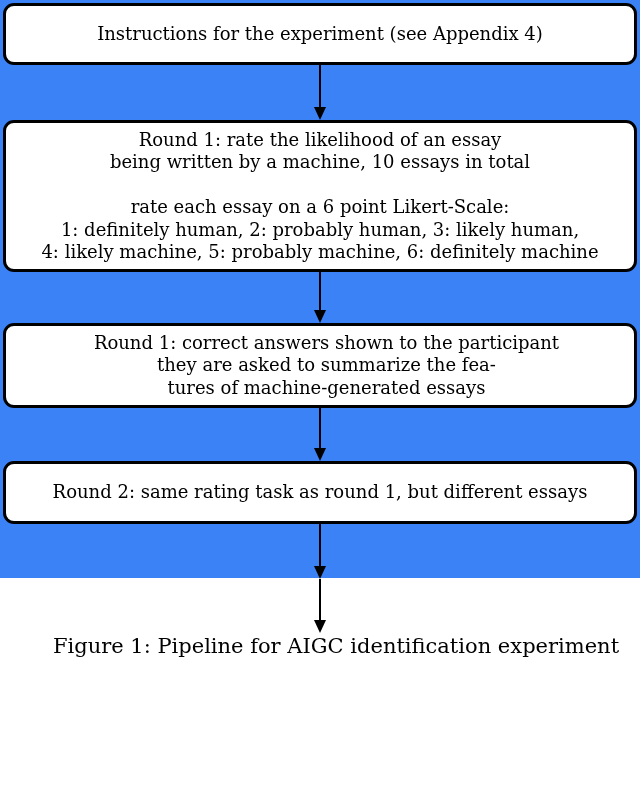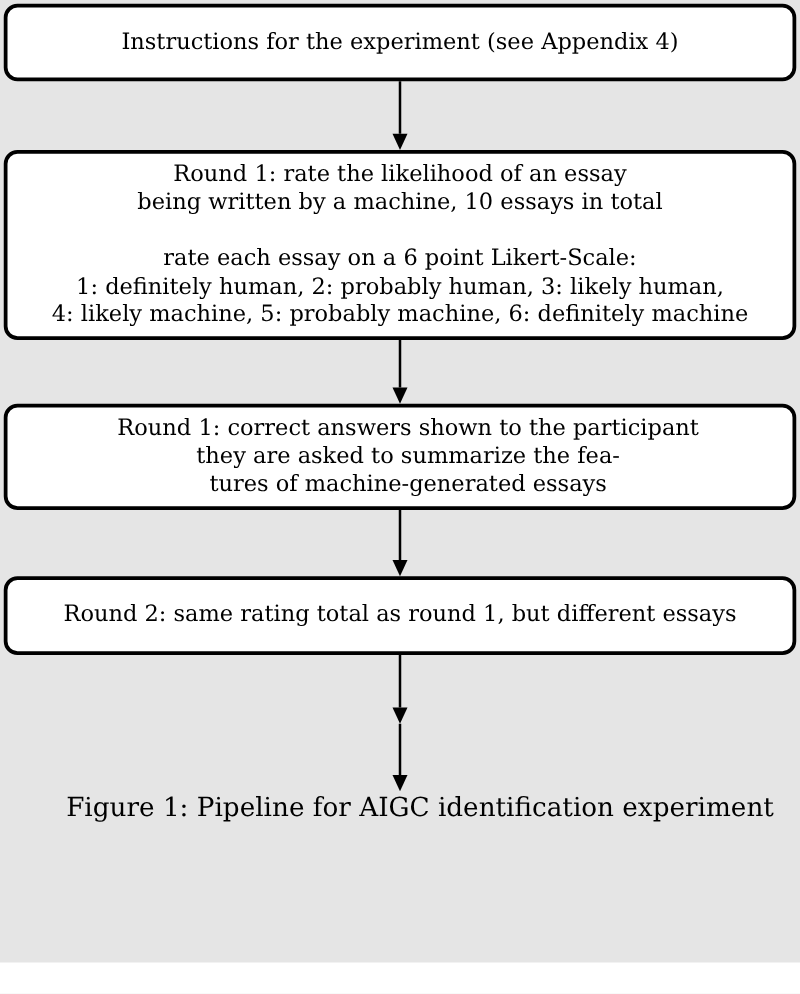--- a/index.html
+++ b/index.html
@@ -9,24 +9,24 @@
   body {
     width: 640px;
     height: 795px;
     background: #ffffff;
     color: #000000;
     font-family: "DejaVu Serif", "Liberation Serif", serif;
     overflow: hidden;
   }
   .figure {
     width: 640px;
-    height: 770px;
+    height: 578px;
     display: flex;
     flex-direction: column;
-    background: #e5e5e5;
+    background: #3b82f6;
   }
   .spacer-top { height: 3px; flex: none; }
   .flow-box {
     box-sizing: border-box;
     margin: 0 3px;
     border: 3px solid #000000;
     border-radius: 11px;
     display: flex;
     align-items: center;
     justify-content: center;
@@ -107,21 +107,21 @@
 
   <div class="flow-box box-3">Round 1: correct answers shown to the participant
 they are asked to summarize the fea-
 tures of machine-generated essays</div>
 
   <div class="arrow arrow-3">
     <div class="arrow-stem"></div>
     <div class="arrow-head"></div>
   </div>
 
-  <div class="flow-box box-4">Round 2: same rating total as round 1, but different essays</div>
+  <div class="flow-box box-4">Round 2: same rating task as round 1, but different essays</div>
 
   <div class="arrow arrow-4">
     <div class="arrow-stem"></div>
     <div class="arrow-head"></div>
   </div>
 
 
   <div class="arrow arrow-5">
     <div class="arrow-stem"></div>
     <div class="arrow-head"></div>

